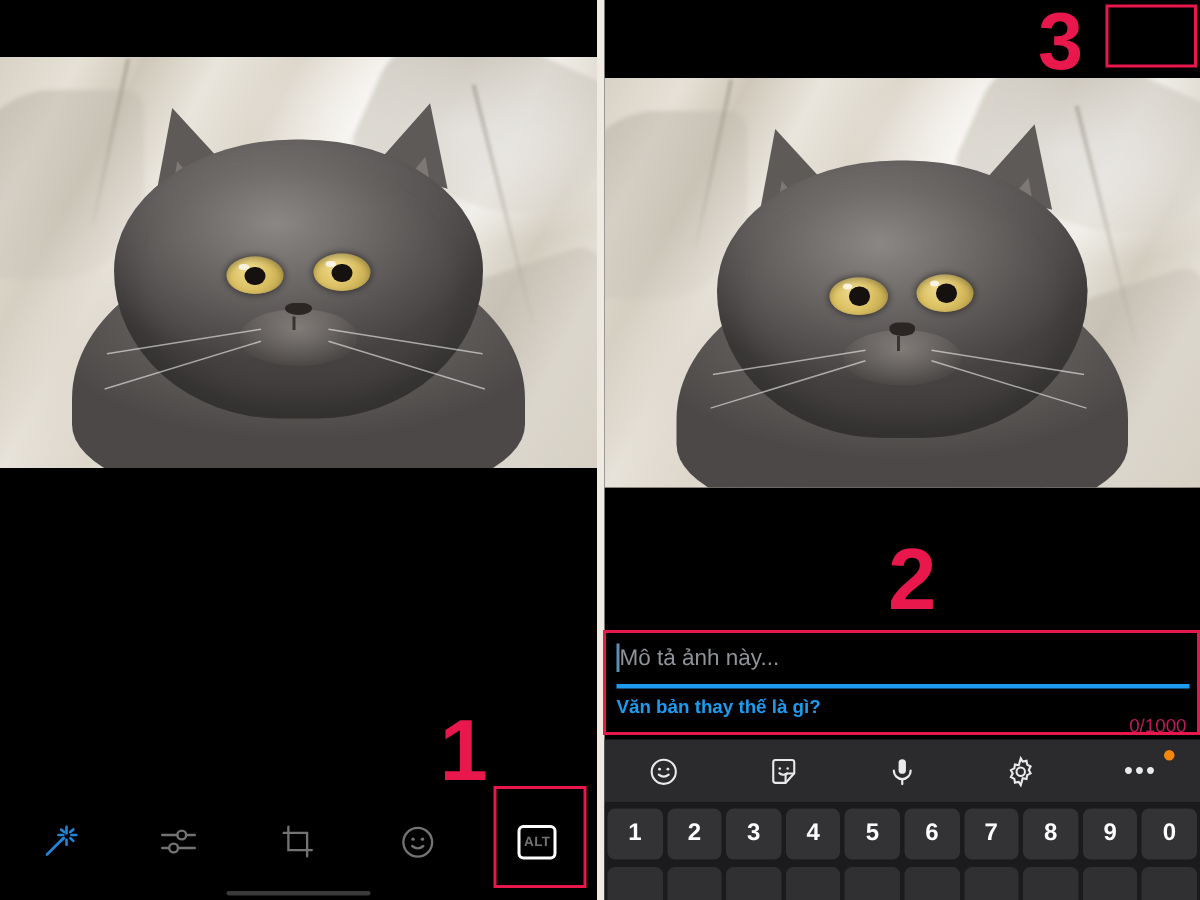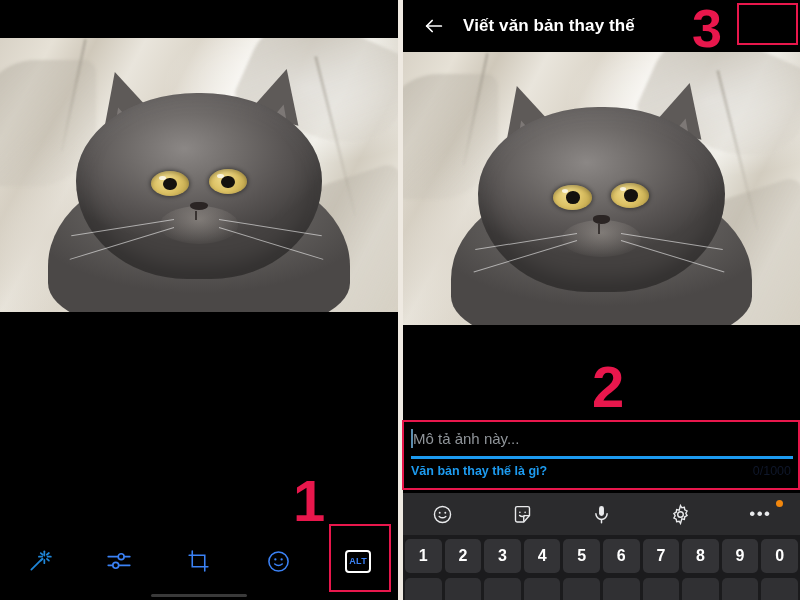--- a/index.html
+++ b/index.html
@@ -218,22 +218,22 @@
   #alt-helper {
     position: absolute;
     left: 6px; top: 40px;
     color: #1d9bf0;
     font-size: 12.5px;
     font-weight: bold;
     text-align: right;
   }
   #alt-counter {
     position: absolute;
-    right: 6px; top: 40px;
-    color: #0f172a;
+    right: 6px; top: 53px;
+    color: #be185d;
     font-size: 12.5px;
   }
   #alt-box {
     position: absolute;
     left: 402px; top: 420px;
     width: 398px; height: 70px;
     border: 2.2px solid #e8174c;
     z-index: 40;
   }
 
@@ -298,21 +298,21 @@
     position: absolute;
     left: 0; top: 530px;
     width: 398px; height: 62px;
     display: flex;
     align-items: center;
     background: #000000;
   }
   .lt-item {
     flex: 1;
     display: flex; align-items: center; justify-content: center;
-    color: #3b82f6;
+    color: #737373;
     height: 100%;
   }
   .lt-item.magic { color: #1f86d8; }
   .alt-chip {
     width: 26px; height: 23px;
     border: 2px solid #ffffff;
     border-radius: 4px;
     display: flex; align-items: center; justify-content: center;
     font-size: 9px; font-weight: bold;
     letter-spacing: 0.3px;
@@ -436,27 +436,20 @@
 
     <div id="navhint">
       <div class="pill"></div>
     </div>
   </div>
 
   <div class="panel-gap"></div>
 
   <div class="panel" id="panel-right">
 
-    <div id="topbar">
-      <svg id="back-arrow" viewBox="0 0 24 24" fill="none" stroke="currentColor" stroke-width="1.9" stroke-linecap="round" stroke-linejoin="round">
-        <line x1="20" y1="12" x2="4" y2="12"></line>
-        <polyline points="10,6 4,12 10,18"></polyline>
-      </svg>
-      <div id="topbar-title">Viết văn bản thay thế</div>
-    </div>
 
     <div class="photo" id="photo-right">
       <div class="wall"></div>
       <div class="leaf" style="left:-6%;top:8%;width:30%;height:46%;"></div>
       <div class="leaf" style="left:62%;top:-4%;width:40%;height:40%;transform:rotate(24deg);"></div>
       <div class="leaf" style="left:70%;top:52%;width:36%;height:52%;transform:rotate(-18deg);"></div>
       <div class="vein" style="left:18%;top:0%;width:3px;height:42%;transform:rotate(12deg);"></div>
       <div class="vein" style="left:84%;top:6%;width:3px;height:60%;transform:rotate(-14deg);"></div>
 
       <div class="cat-body"></div>

